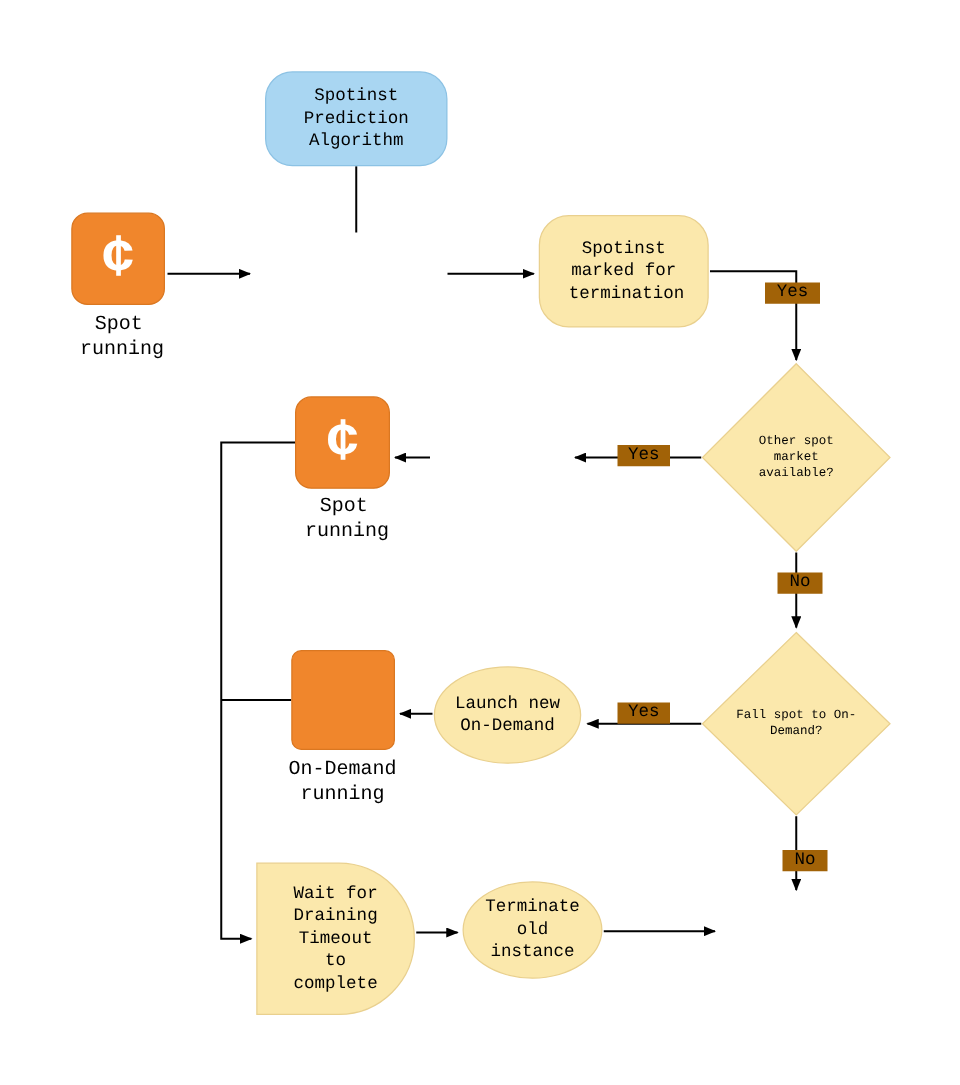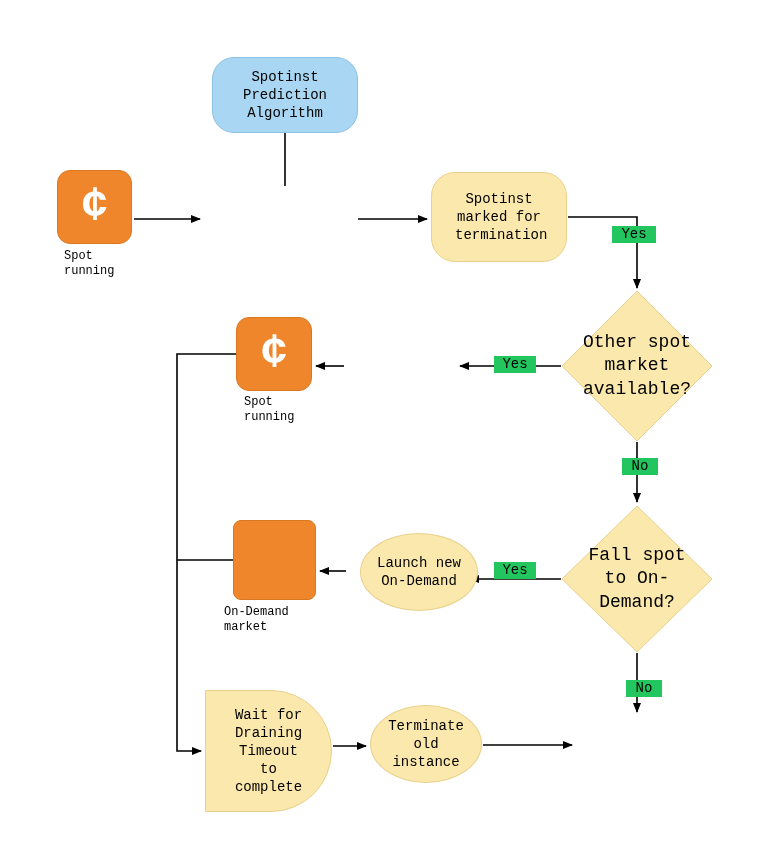--- a/index.html
+++ b/index.html
@@ -40,39 +40,39 @@
     box-sizing: border-box;
   }
   .cent {
     color: #ffffff;
     font-size: 46px;
     font-weight: bold;
     line-height: 1;
   }
   .node-label {
     position: absolute;
-    text-align: left;
-    font-size: 12px;
+    text-align: center;
+    font-size: 16px;
     line-height: 1.25;
   }
   .edge-label {
     position: absolute;
     font-size: 14px;
     text-align: center;
-    background: #22c55e;
+    background: #a16207;
     padding: 0 2px;
     line-height: 1.2;
   }
   .diamond-text {
     position: absolute;
     display: flex;
     align-items: center;
     justify-content: center;
     text-align: center;
-    font-size: 18px;
+    font-size: 10px;
     line-height: 1.3;
   }
 </style>
 </head>
 <body>
 
 <div class="canvas">
 
   <svg class="layer">
     <defs>
@@ -117,26 +117,26 @@
   <div class="diamond-text" style="left:587px; top:321px; width:100px; height:90px;">Other spot market available?</div>
 
 
   <div class="icon-box" style="left:236px; top:317px; width:76px; height:74px; border-radius:13px;">
     <span class="cent">¢</span>
   </div>
   <div class="node-label" style="left:244px; top:395px; width:62px;">Spot running</div>
 
   <div class="diamond-text" style="left:587px; top:534px; width:100px; height:90px;">Fall spot to On-Demand?</div>
 
-  <div class="node yellow ellipse" style="left:360px; top:533px; width:118px; height:78px;">
+  <div class="node yellow ellipse" style="left:347px; top:533px; width:118px; height:78px;">
     <span style="width:86px;">Launch new On-Demand</span>
   </div>
 
   <div class="icon-box" style="left:233px; top:520px; width:83px; height:80px; border-radius:8px;"></div>
-  <div class="node-label" style="left:224px; top:605px; width:100px;">On-Demand market</div>
+  <div class="node-label" style="left:224px; top:605px; width:100px;">On-Demand running</div>
 
   <div class="node yellow" style="left:205px; top:690px; width:127px; height:122px; border-radius:0 61px 61px 0;">
     <span style="width:78px;">Wait for Draining Timeout to complete</span>
   </div>
 
   <div class="node yellow ellipse" style="left:370px; top:705px; width:112px; height:78px;">
     <span style="width:78px;">Terminate old instance</span>
   </div>
 
 

